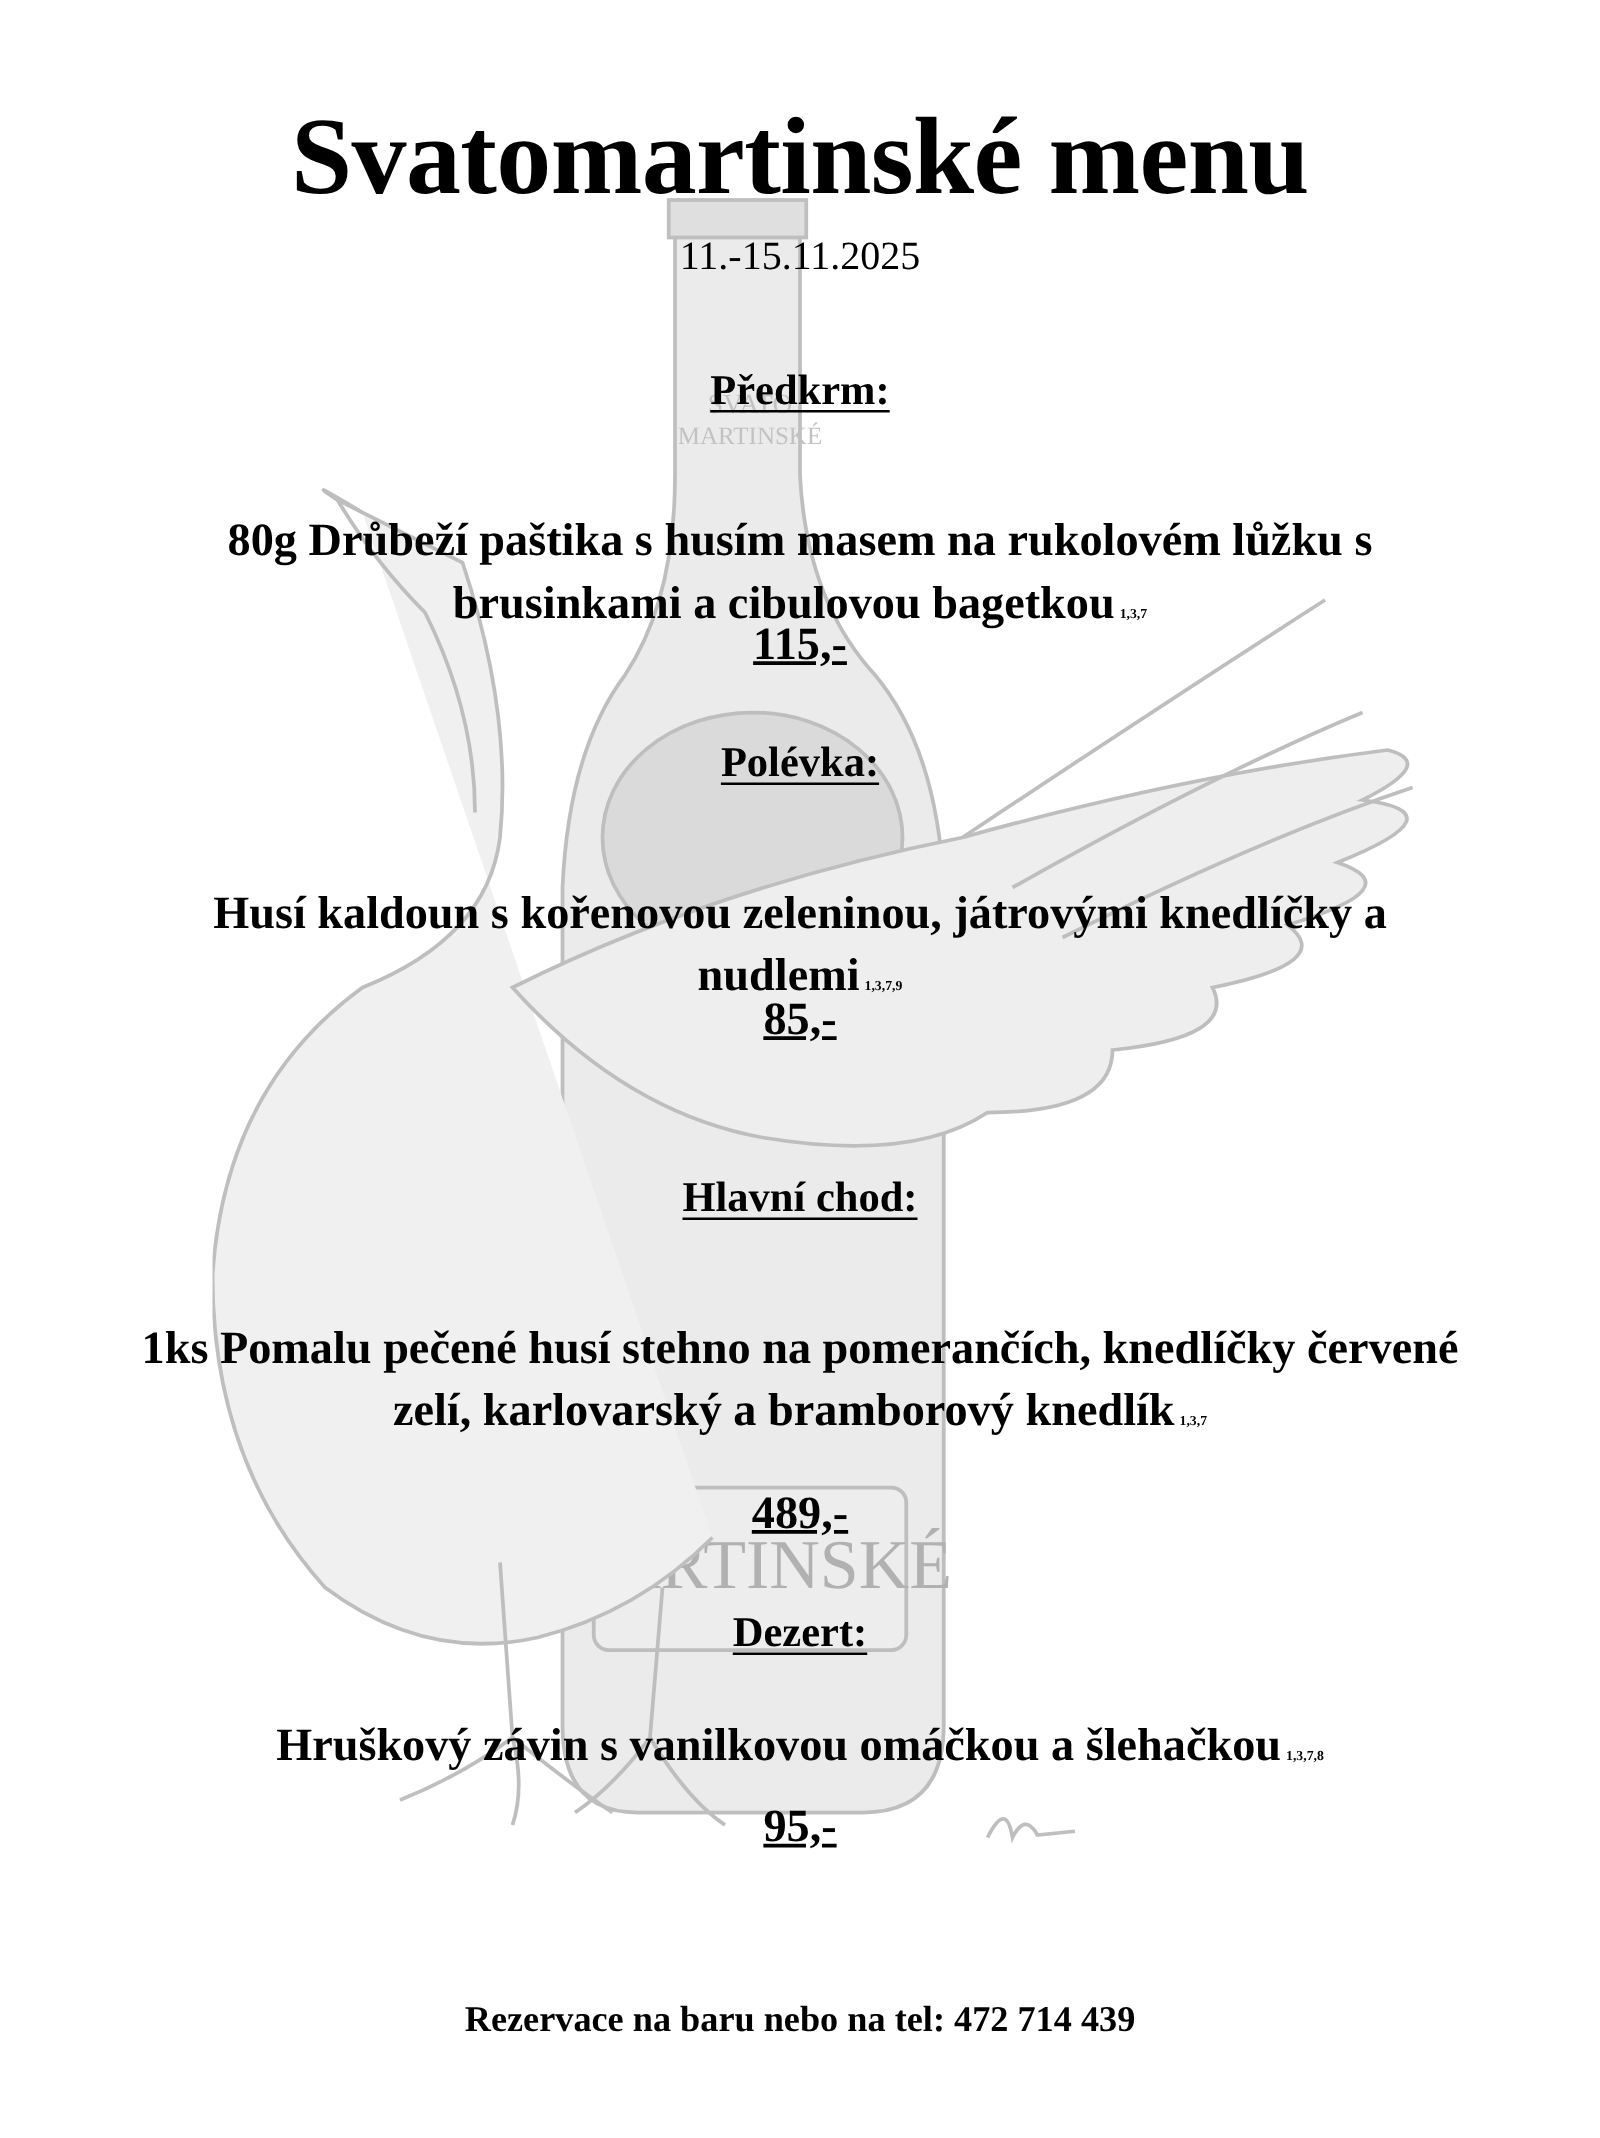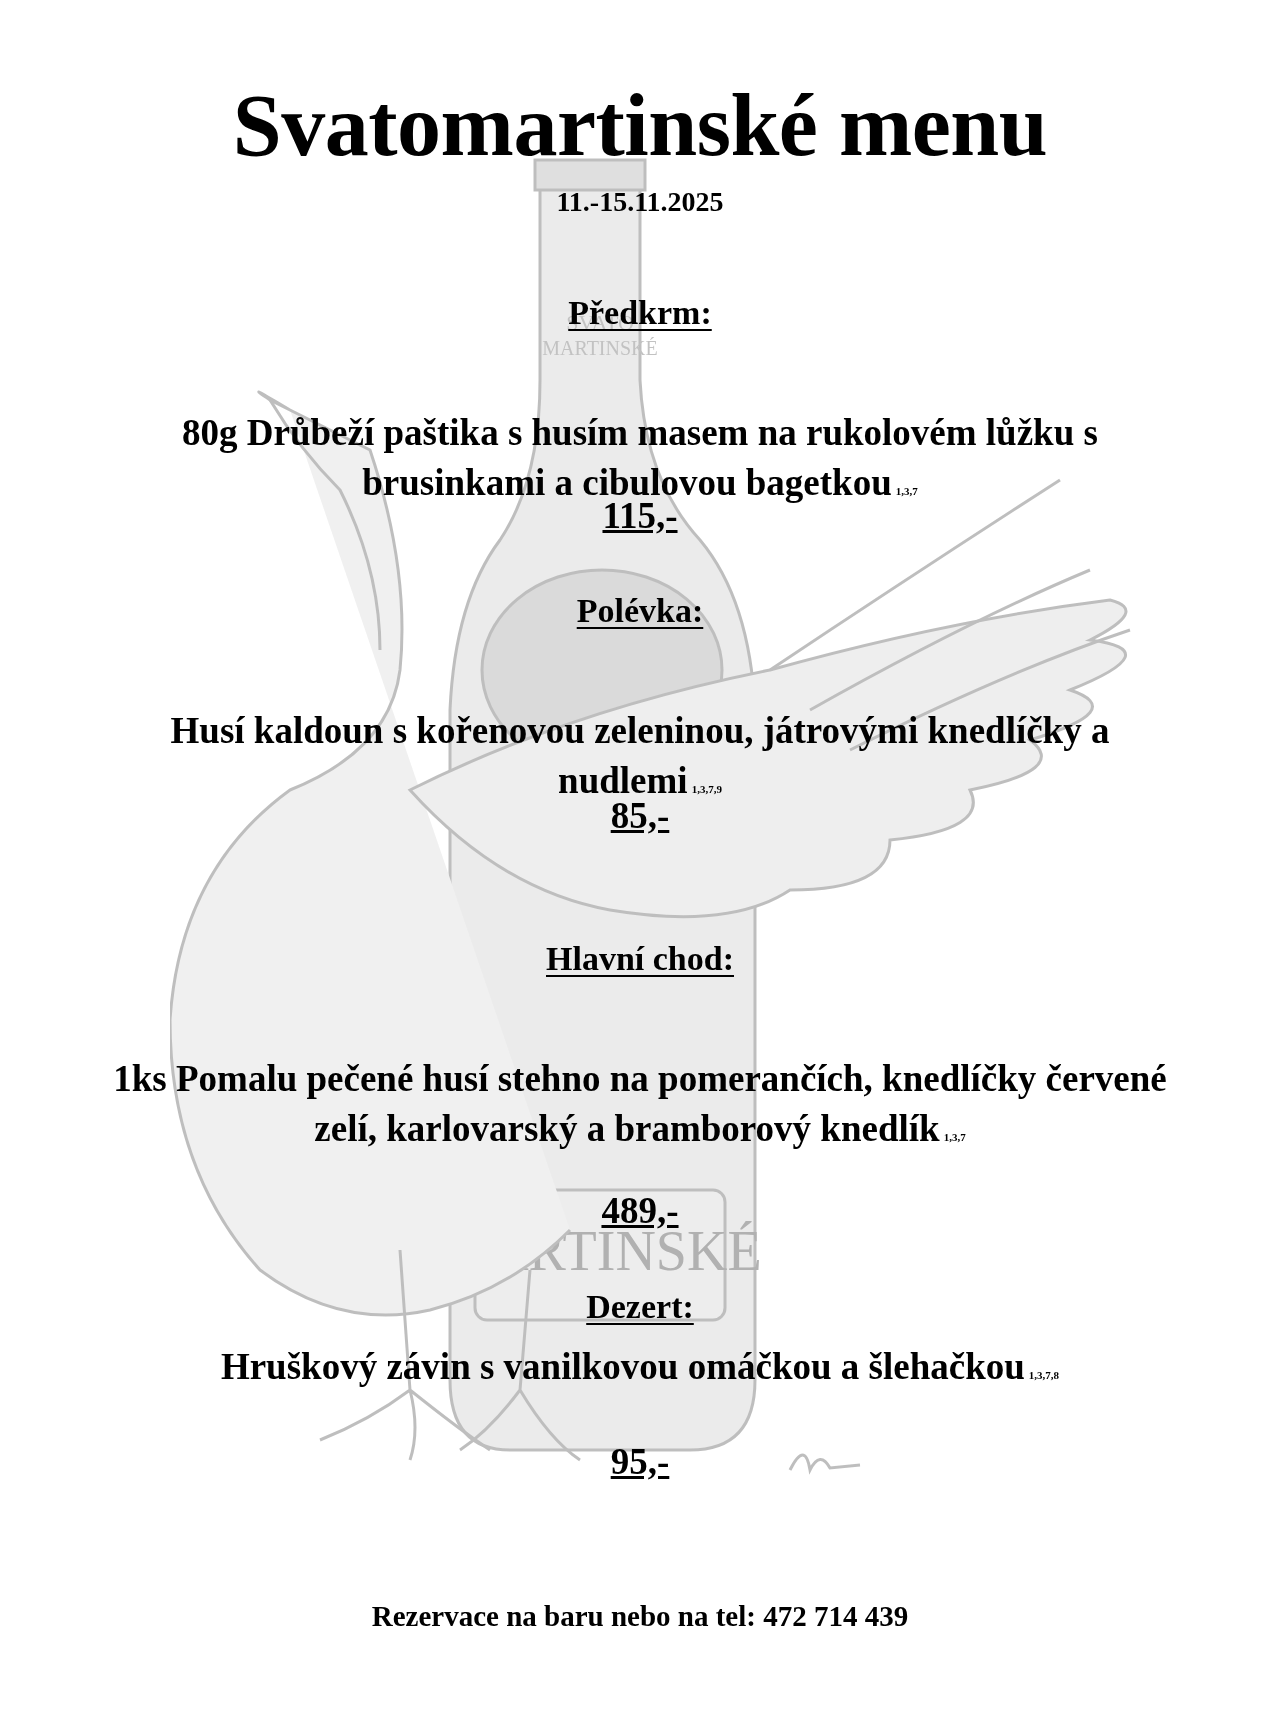--- a/index.html
+++ b/index.html
@@ -35,22 +35,22 @@
       top: 82px;
       font-size: 88px;
       font-weight: bold;
       line-height: 1;
       letter-spacing: -0.5px;
     }
     .date {
       position: absolute;
       left: 0; right: 0;
       top: 188px;
-      font-size: 28px;
-      font-weight: bold;
+      font-size: 32px;
+      font-weight: normal;
       line-height: 1;
     }
     .section-heading {
       position: absolute;
       left: 0; right: 0;
       font-size: 34px;
       font-weight: bold;
       text-decoration: underline;
       text-decoration-thickness: 2px;
       text-underline-offset: 5px;
@@ -130,19 +130,19 @@
   </div>
   <div class="price" style="top:797px">85,-</div>
 
   <div class="section-heading" style="top:942px">Hlavní chod:</div>
   <div class="dish" style="top:1038px">
     <span>1ks Pomalu pečené husí stehno na pomerančích, knedlíčky červené zelí, karlovarský a bramborový knedlík</span><span class="allergens">1,3,7</span>
   </div>
   <div class="price" style="top:1192px">489,-</div>
 
   <div class="section-heading" style="top:1290px">Dezert:</div>
-  <div class="dish" style="top:1326px">
+  <div class="dish" style="top:1356px">
     <span>Hruškový závin s vanilkovou omáčkou a šlehačkou</span><span class="allergens">1,3,7,8</span>
   </div>
   <div class="price" style="top:1443px">95,-</div>
 
   <div class="footer">Rezervace na baru nebo na tel: 472 714 439</div>
 </div>
 
 </body></html>

